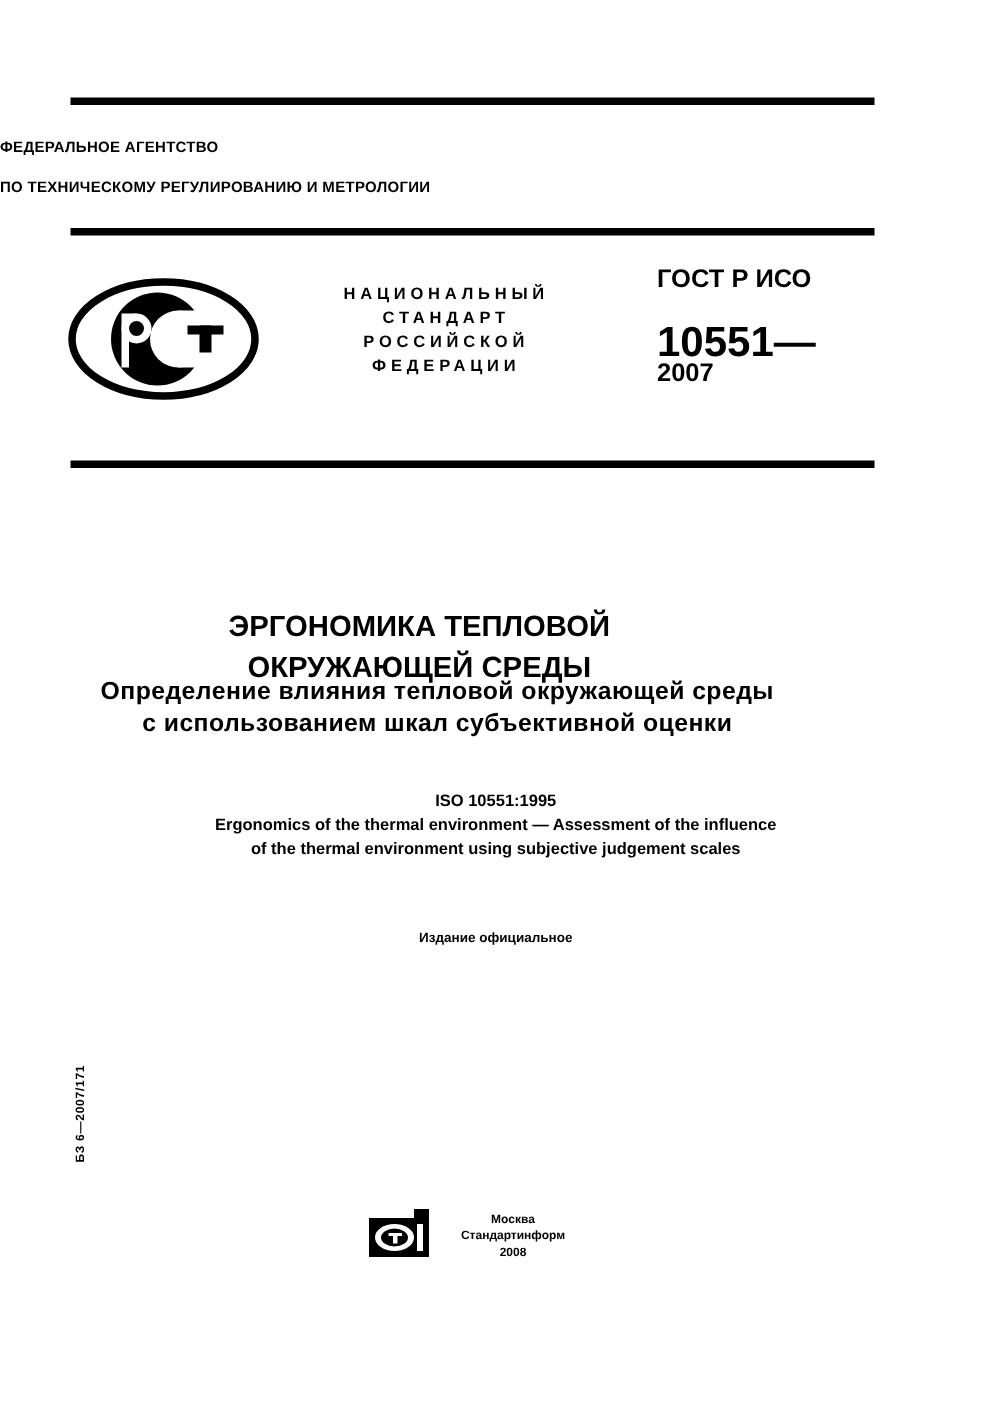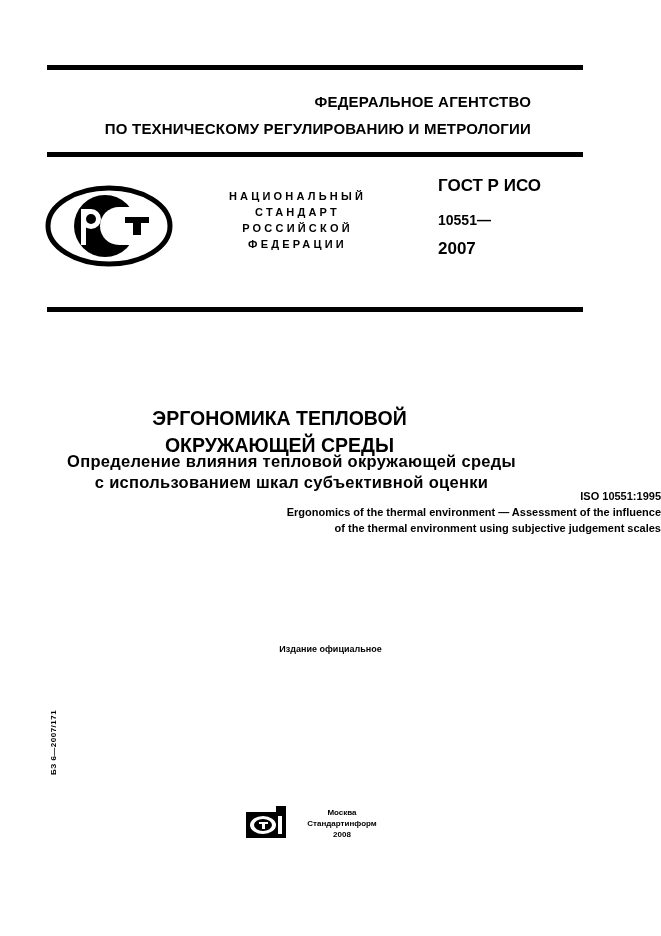--- a/index.html
+++ b/index.html
@@ -2,27 +2,27 @@
 <html><head>
   <meta charset="utf-8">
   <style>
     html, body { margin: 0; padding: 0; background: #ffffff; }
     body {
       width: 661px; height: 936px; position: relative; overflow: hidden;
       font-family: "Liberation Sans", "DejaVu Sans", sans-serif; color: #000;
     }
     .abs { position: absolute; }
     .rule { position: absolute; left: 47px; width: 536px; height: 5px; background: #000; }
-    .agency { left: 0; width: 531px; font-size: 15px; font-weight: bold; text-align: right; letter-spacing: 0.2px; }
+    .agency { left: 0; width: 531px; font-size: 10px; font-weight: bold; text-align: left; letter-spacing: 0.2px; }
     .nat { left: 195px; width: 205px; font-size: 11px; font-weight: bold; text-align: center; letter-spacing: 3.2px; line-height: 16px; }
     .gost { left: 438px; font-weight: bold; }
     .title { left: 0; width: 559px; text-align: center; font-weight: bold; font-size: 19.5px; line-height: 27px; margin-top: 36px; }
     .subtitle { left: 0; width: 583px; text-align: center; font-weight: bold; font-size: 16.5px; line-height: 21px; letter-spacing: 0.3px; }
     .iso { left: 0; width: 661px; text-align: center; font-weight: bold; font-size: 11px; line-height: 16px; }
-    .official { left: 0; width: 661px; text-align: center; font-weight: bold; font-size: 9px; margin-top: 24px; }
+    .official { left: 0; width: 661px; text-align: center; font-weight: bold; font-size: 9px; }
     .vertical {
       left: 49px; top: 775px; transform-origin: 0 0; transform: rotate(-90deg);
       font-size: 8px; font-weight: bold; white-space: nowrap; letter-spacing: 0.5px;
     }
     .pub { left: 296px; width: 92px; text-align: center; font-size: 8px; font-weight: bold; line-height: 11px; }
   </style>
 </head>
 <body>
 
 <div class="rule" style="top:65px;"></div>
@@ -51,36 +51,36 @@
 </div>
 
 <div class="abs nat" style="top:188px;">
   <div>НАЦИОНАЛЬНЫЙ</div>
   <div>СТАНДАРТ</div>
   <div>РОССИЙСКОЙ</div>
   <div>ФЕДЕРАЦИИ</div>
 </div>
 
 <div class="abs gost" style="top:176px; font-size:17px;">ГОСТ Р ИСО</div>
-<div class="abs gost" style="top:212px; font-size:14px;">10551—</div>
+<div class="abs gost" style="top:212px; font-size:28px;">10551—</div>
 <div class="abs gost" style="top:239px; font-size:17px;">2007</div>
 
 <div class="rule" style="top:307px;"></div>
 
 <div class="abs title" style="top:369px;">
   <div>ЭРГОНОМИКА ТЕПЛОВОЙ</div>
   <div>ОКРУЖАЮЩЕЙ СРЕДЫ</div>
 </div>
 
 <div class="abs subtitle" style="top:451px;">
   <div>Определение влияния тепловой окружающей среды</div>
   <div>с использованием шкал субъективной оценки</div>
 </div>
 
-<div class="abs iso" style="top:488px;text-align:right;">
+<div class="abs iso" style="top:526px;">
   <div>ISO 10551:1995</div>
   <div>Ergonomics of the thermal environment — Assessment of the influence</div>
   <div>of the thermal environment using subjective judgement scales</div>
 </div>
 
 <div class="abs official" style="top:620px;">Издание официальное</div>
 
 <div class="abs vertical">БЗ 6—2007/171</div>
 
 <div class="abs" style="left:246px; top:806px; width:40px; height:32px;">

